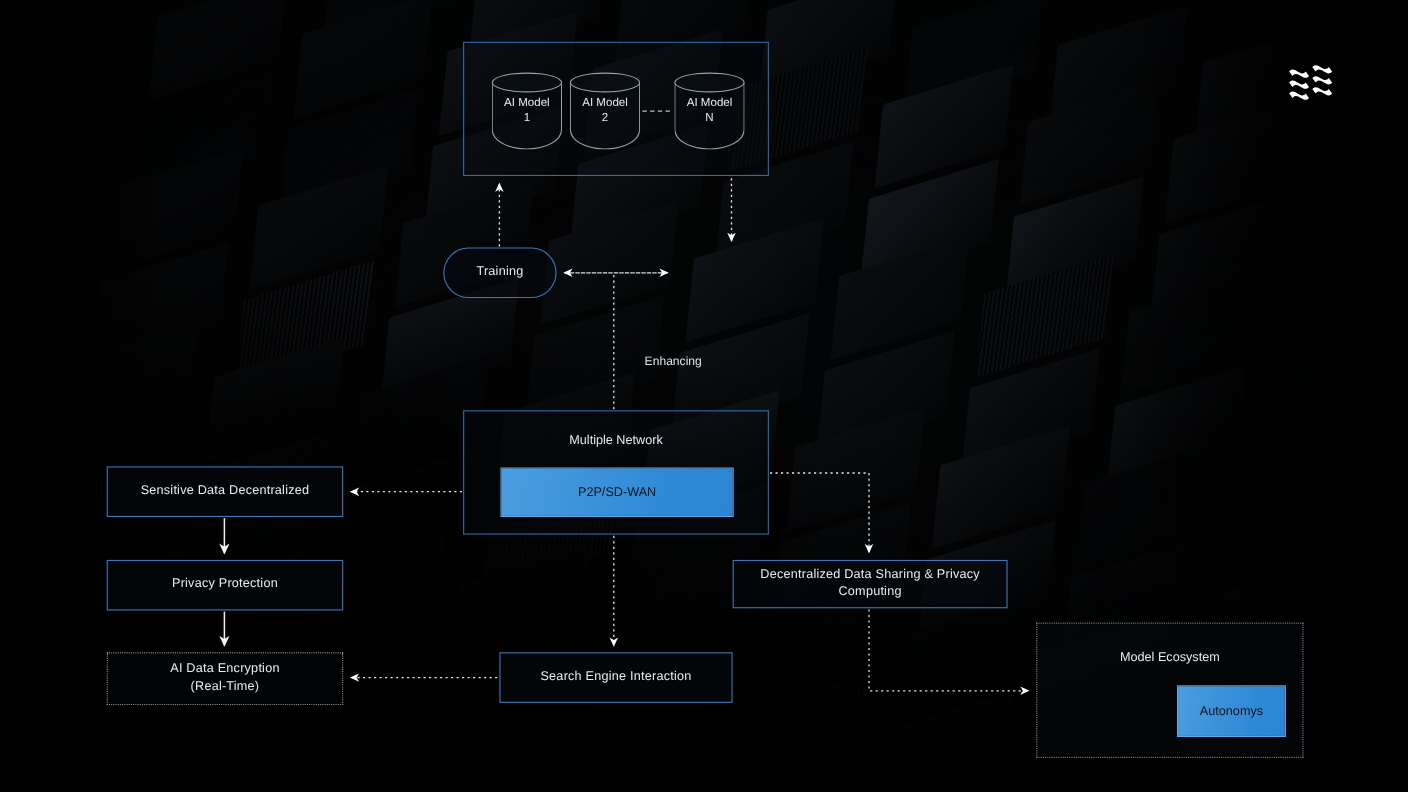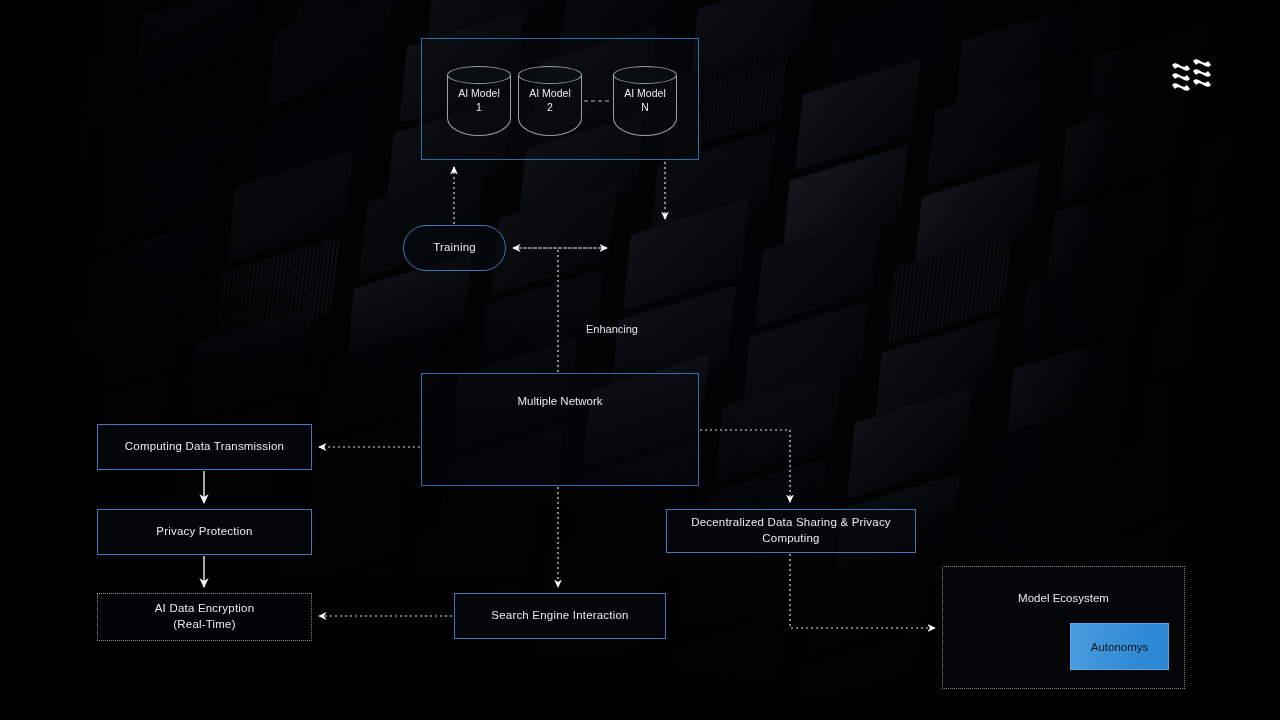--- a/index.html
+++ b/index.html
@@ -291,23 +291,26 @@
 
 
   <div class="edge-label" style="left:586px; top:323px;">
     <span>Enhancing</span>
   </div>
 
   <div class="group-outline" style="left:421px; top:373px; width:278px; height:113px;"></div>
   <div class="group-title" style="left:421px; top:395px; width:278px;">
     <span>Multiple Network</span>
   </div>
+  <div class="grad-bar" style="left:455px; top:425px; width:212px; height:45px;">
+    <span>P2P/SD-WAN</span>
+  </div>
 
   <div class="node box-solid" style="left:97px; top:424px; width:215px; height:46px;">
-    <span>Computing Data Transmission</span>
+    <span>Sensitive Data Decentralized</span>
   </div>
 
   <div class="node box-dotted" style="left:97px; top:593px; width:215px; height:48px; flex-direction:column;">
     <span>AI Data Encryption</span>
     <span>(Real-Time)</span>
   </div>
 
   <div class="node box-solid" style="left:97px; top:509px; width:215px; height:46px;">
     <span>Privacy Protection</span>
   </div>

